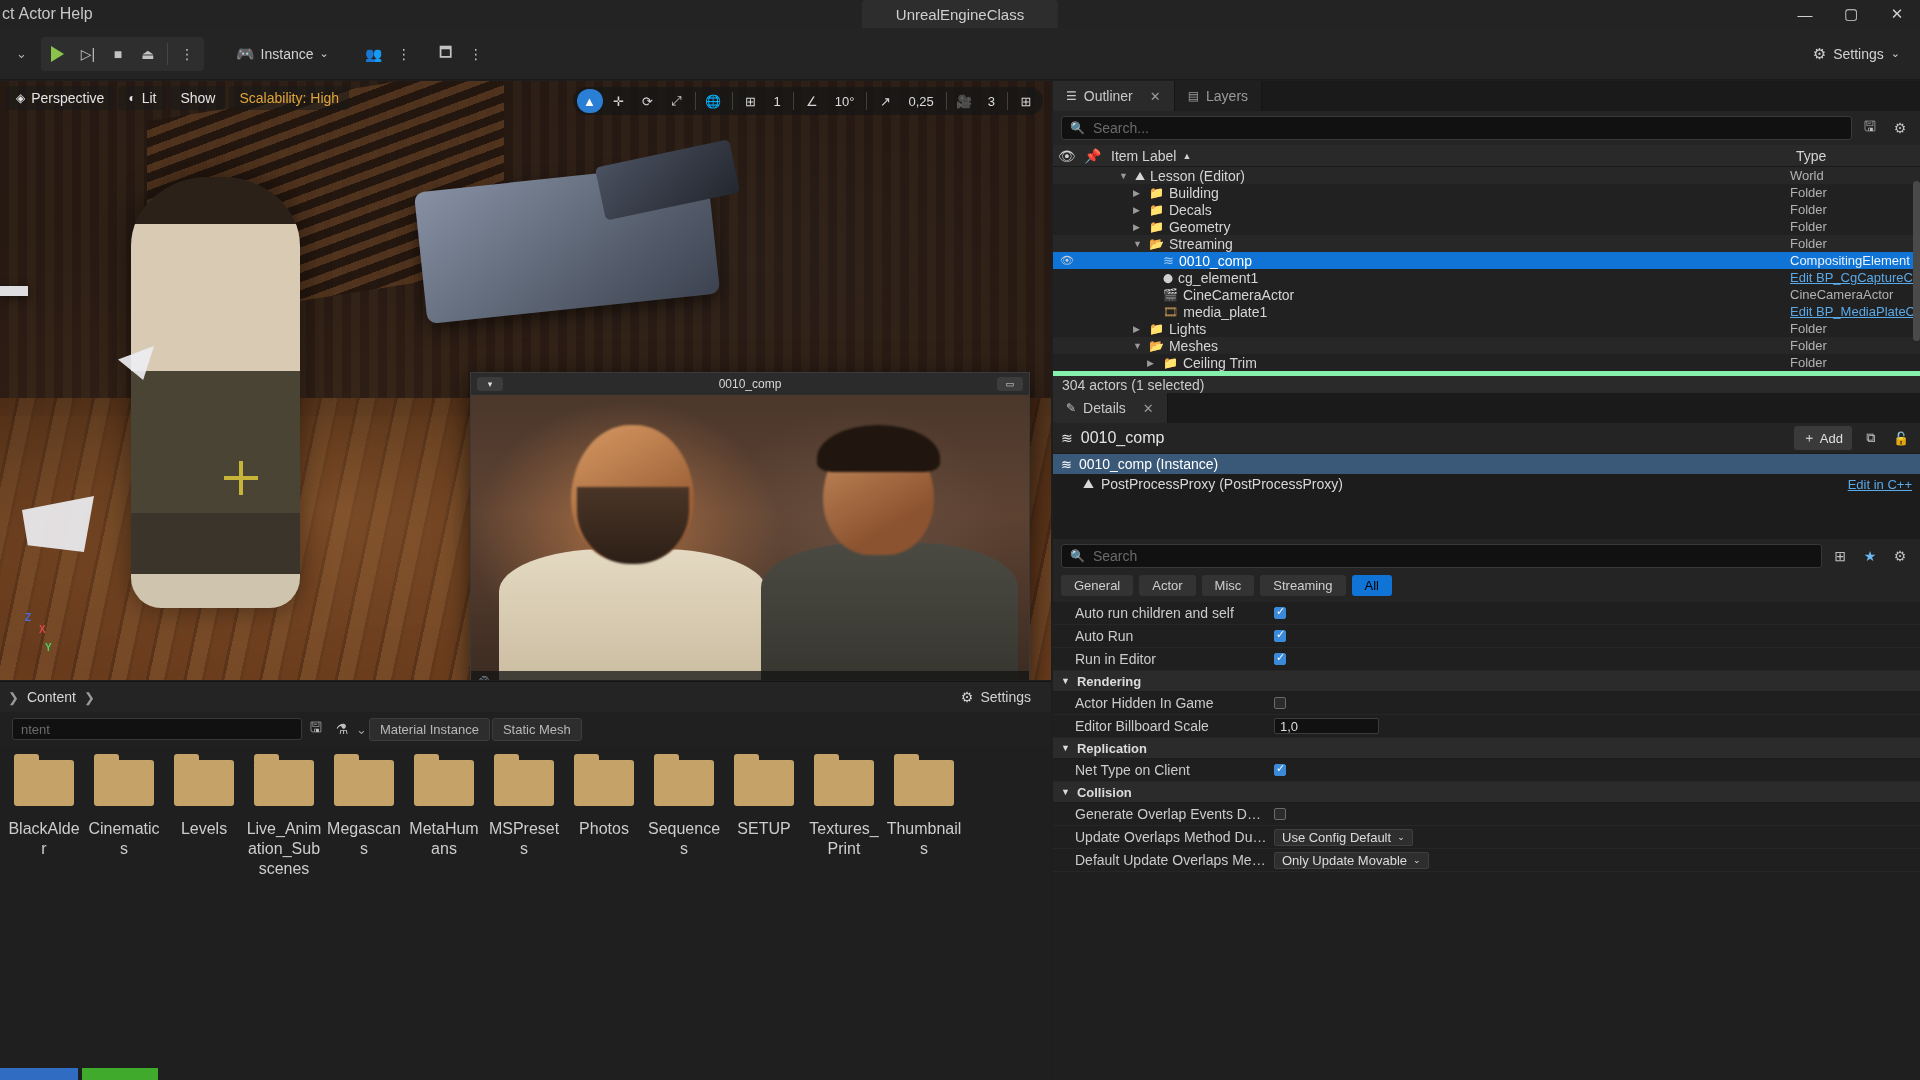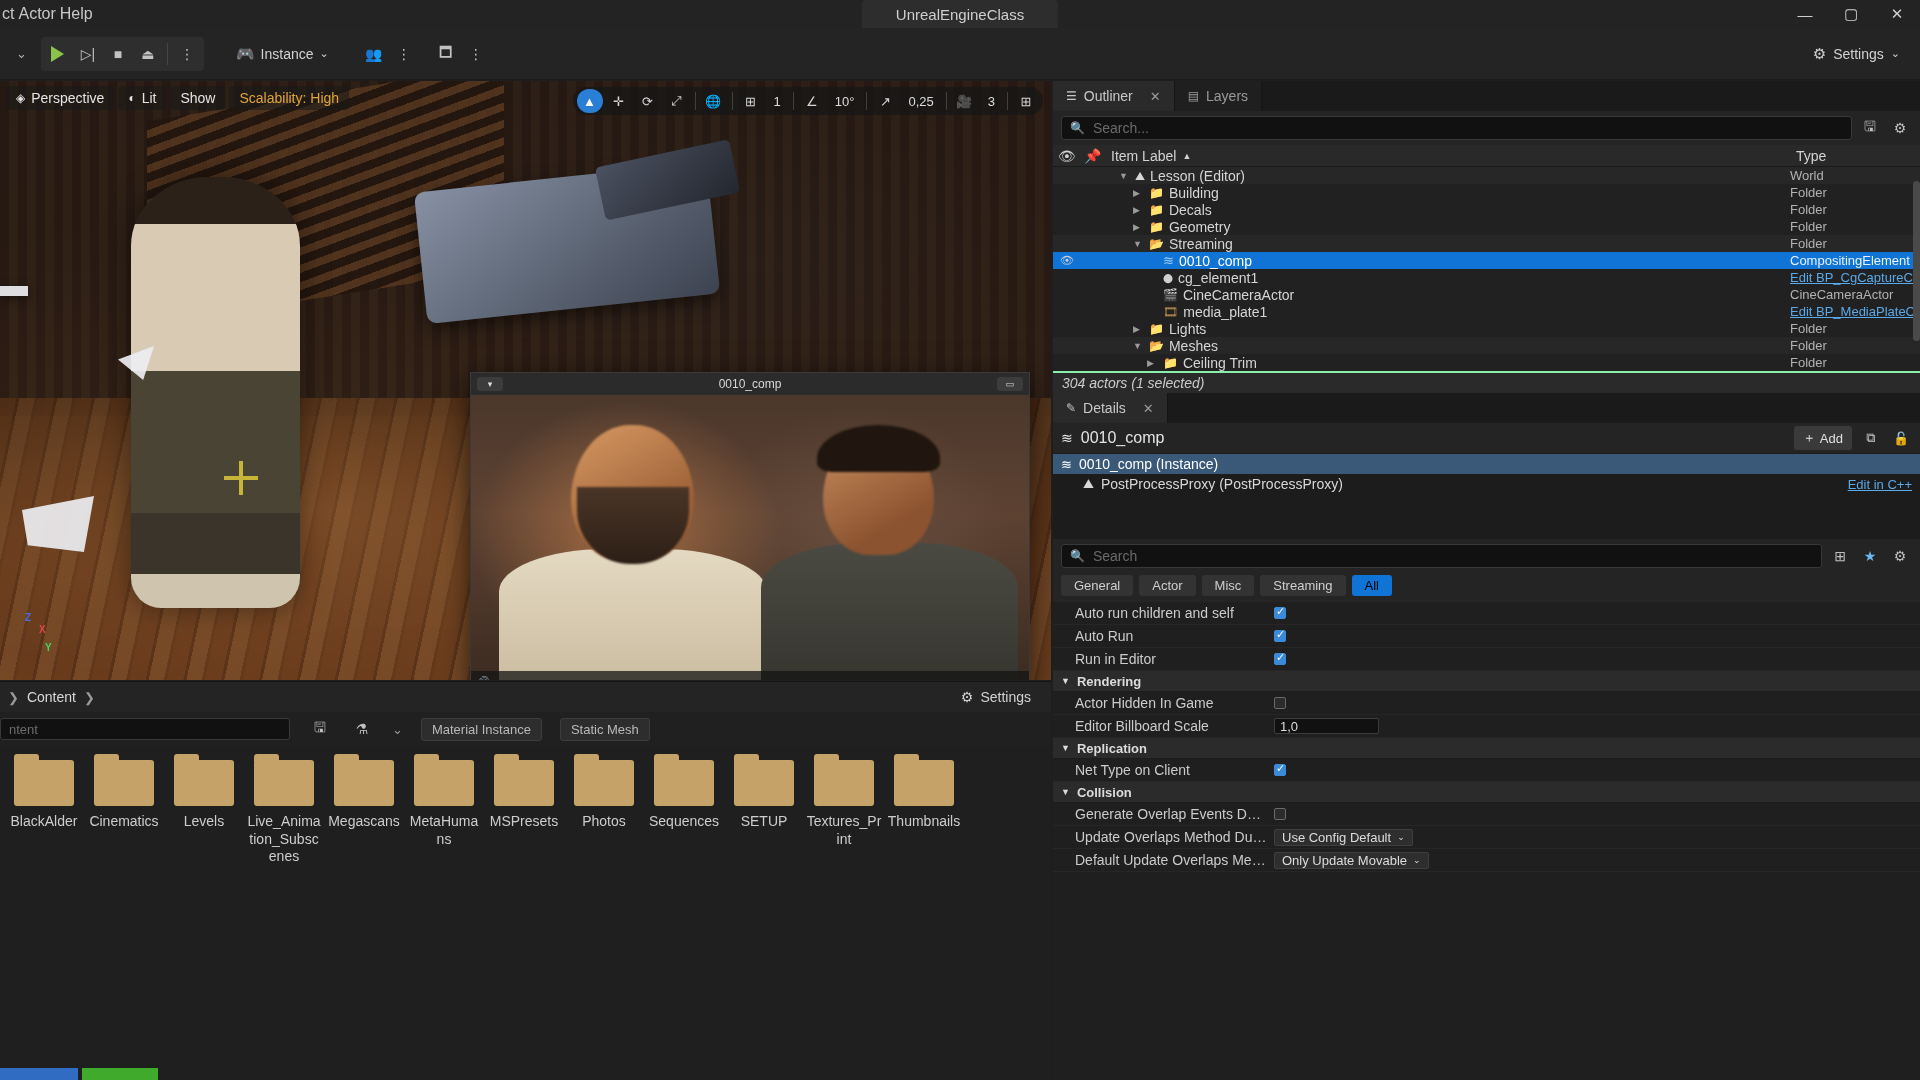--- a/index.html
+++ b/index.html
@@ -242,21 +242,21 @@
   .trow .t-eye { width:28px; text-align:center; font-size:11px; color:#cfcfcf; }
   .trow .t-pin { width:24px; }
   .trow .t-lab { flex:1; display:flex; align-items:center; gap:5px; overflow:hidden; white-space:nowrap; }
   .trow .t-type { width:130px; font-size:13px; color:#b2b2b2; overflow:hidden; white-space:nowrap; }
   .trow.sel .t-type { color:#e9f3ff; }
   .t-type.link { color:#5aa9e8; text-decoration:underline; }
   .arrow { width:11px; font-size:9px; color:#9a9a9a; flex:none; }
   .folder-ico { color:#c89b5a; font-size:12px; flex:none; }
   .status-bar {
     height:22px; background:#2a2a2a; display:flex; align-items:center;
-    padding-left:9px; font-size:14px; color:#cbcbcb; border-top:2px solid #86efac;font-style:italic;
+    padding-left:9px; font-size:14px; color:#cbcbcb; border-top:5px solid #86efac;
   }
 
   
   .details { background:#1f1f1f; }
   .det-title {
     display:flex; align-items:center; height:30px; padding:0 8px; gap:8px;
     background:#242424; font-size:16px; color:#e4e4e4;
   }
   .det-title .spacer { flex:1; }
   .add-btn {
@@ -323,21 +323,21 @@
     position:absolute; left:0; top:681px; width:1051px; height:399px; background:#1f1f1f;
     border-top:1px solid #141414;
   }
   .cb-path {
     display:flex; align-items:center; height:30px; padding:0 8px; gap:8px;
     background:#242424; font-size:14px; color:#d8d8d8;
   }
   .cb-path .spacer { flex:1; }
   .chev { color:#9a9a9a; font-size:13px; }
   .cb-tools {
-    display:flex; align-items:center; gap:18px; padding:5px 0; background:#202020;
+    display:flex; align-items:center; gap:2px; padding:5px 12px; background:#202020;
   }
   .cb-search {
     width:290px; display:flex; align-items:center; height:22px; background:#111;
     border:1px solid #383838; border-radius:3px; padding:0 8px;
   }
   .cb-search input {
     flex:1; background:transparent; border:0; outline:0; color:#ddd; font-size:13px;
     font-family:"Liberation Sans", sans-serif;
   }
   .cb-search input::placeholder { color:#6b6b6b; }
@@ -353,21 +353,21 @@
   .cb-item { width:80px; text-align:center; flex:none; }
   .folder-tile {
     width:60px; height:46px; margin:0 auto; position:relative;
     background:#c4a268; border-radius:3px;
   }
   .folder-tile::before {
     content:''; position:absolute; left:0; top:-6px; width:25px; height:8px;
     background:#c4a268; border-radius:3px 3px 0 0;
   }
   .cb-name {
-    margin-top:7px; font-size:14px; color:#cdcdcd; line-height:1.25;
+    margin-top:13px; font-size:16px; color:#cdcdcd; line-height:1.25;
     word-break:break-word; padding:0 2px;
   }
 
   .cb-bottom { position:absolute; left:0; bottom:0; width:1051px; height:12px; display:flex; }
   .bar-a { width:78px; background:#2f6cc2; }
   .bar-b { width:76px; background:#3faa2c; margin-left:4px; }
 
   .vscroll {
     position:absolute; right:0; top:0; width:7px; background:#4a4a4a; border-radius:4px;
   }

